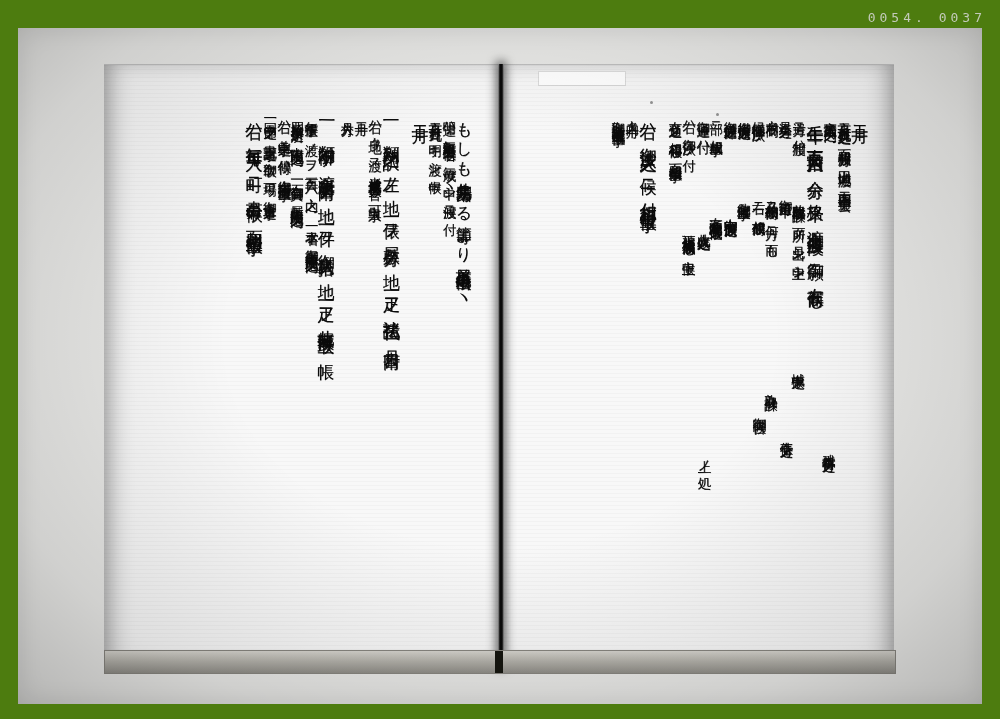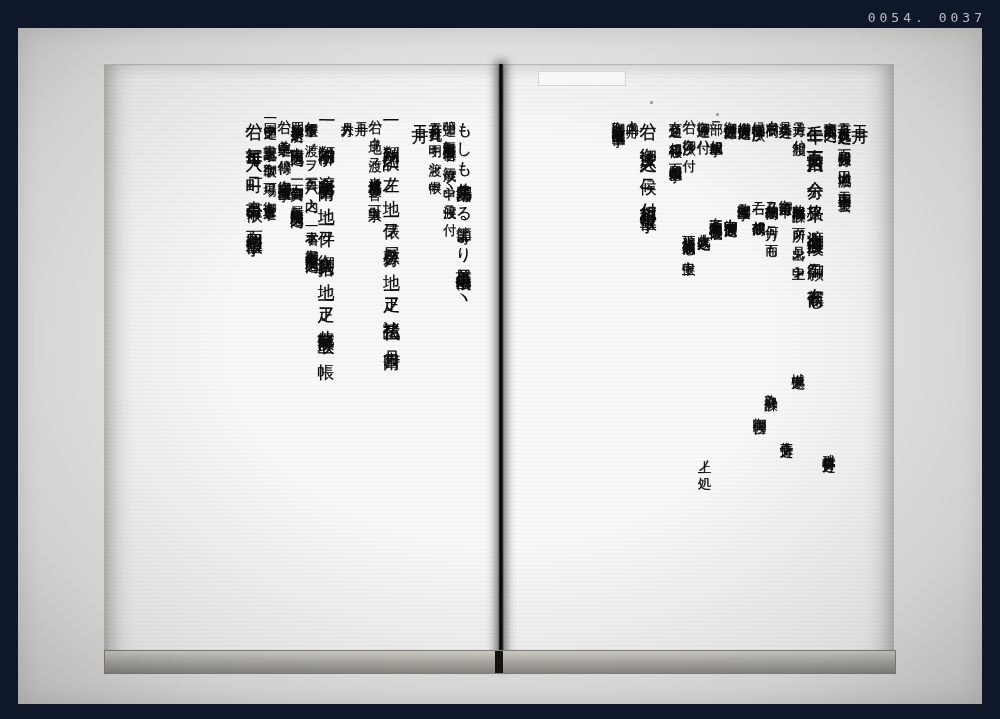--- a/index.html
+++ b/index.html
@@ -11,21 +11,21 @@
     width: 1000px;
     height: 719px;
     overflow: hidden;
     font-family: "DejaVu Sans", sans-serif;
   }
 
   #scan {
     position: relative;
     width: 1000px;
     height: 719px;
-    background: #0f172a;
+    background: #4d7c0f;
   }
 
   
   .frame-number {
     position: absolute;
     top: 10px;
     right: 14px;
     color: #d8d8d8;
     font-family: "DejaVu Sans Mono", monospace;
     font-size: 13px;

